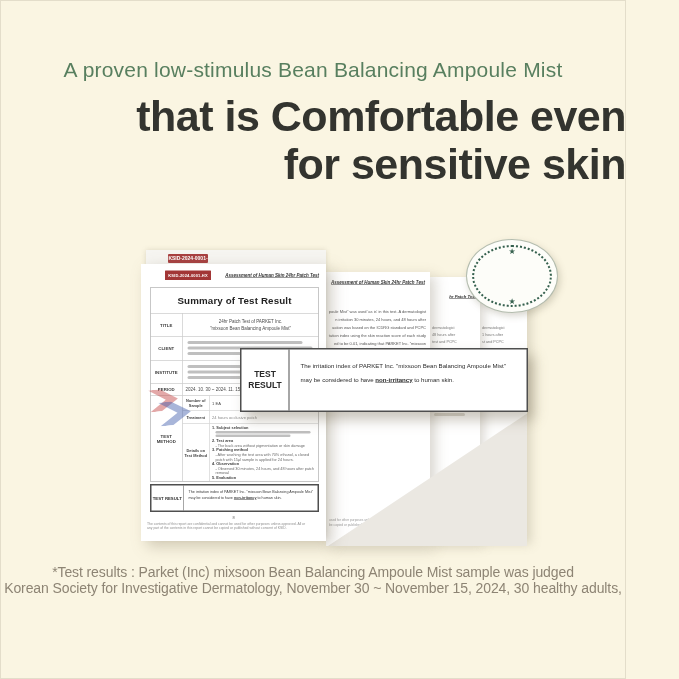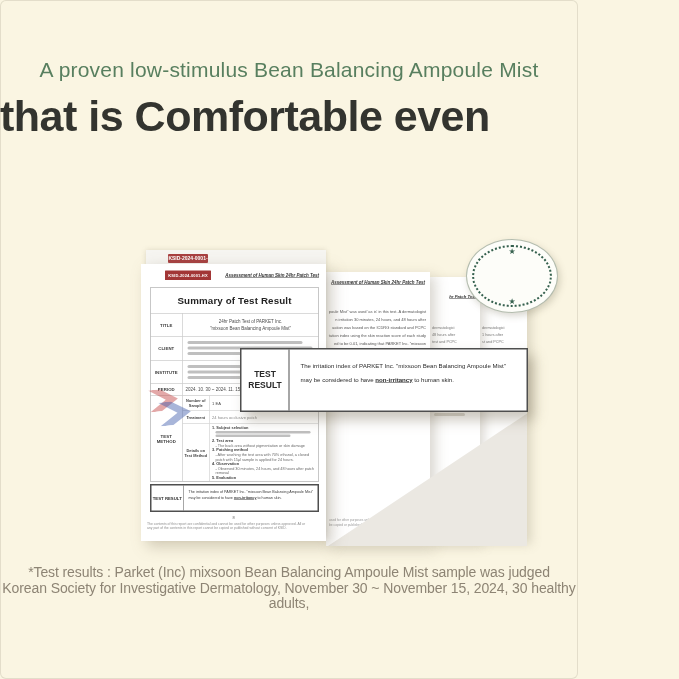--- a/index.html
+++ b/index.html
@@ -1,21 +1,21 @@
 <!DOCTYPE html>
 <html><head>
 <meta charset="utf-8">
 <style>
   html,body{margin:0;padding:0;background:#faf5e2;}
-  .stage{position:relative;width:578px;height:679px;background:#faf5e2;overflow:hidden;
-         font-family:"Liberation Sans",sans-serif;box-shadow:inset 0 0 0 1px rgba(120,115,95,.18);border-radius:6px;}
+  .stage{position:relative;width:626px;height:679px;background:#faf5e2;overflow:hidden;
+         font-family:"Liberation Sans",sans-serif;box-shadow:inset 0 0 0 1px rgba(120,115,95,.18);}
   
   .subtitle{position:absolute;top:58px;left:0;right:0;text-align:center;
             font-size:21px;font-weight:500;color:#587f5f;letter-spacing:.2px;}
-  .big-title{position:absolute;top:92px;left:0;right:0;text-align:left;
+  .big-title{position:absolute;top:92px;left:0;right:0;text-align:right;
              font-size:43px;line-height:48px;font-weight:600;color:#33342f;letter-spacing:-.5px;}
   
   .sheet{position:absolute;background:#fff;}
   .sheet-backA{left:146px;top:250px;width:180px;height:288px;background:#f6f5f1;
                box-shadow:0 0 5px rgba(120,112,92,.22);z-index:22;}
   .badge-sm{position:absolute;left:22px;top:4px;width:40px;height:9px;background:#a84040;border-radius:1px;
             color:#fff;font-size:5px;line-height:9px;text-align:center;overflow:hidden;font-weight:bold;}
   .sheet-front{left:141px;top:264px;width:185px;height:277px;z-index:30;overflow:hidden;
                box-shadow:6px 5px 14px rgba(125,115,92,.35);}
   .sheet-mid{left:326px;top:272px;width:104px;height:274px;z-index:20;overflow:hidden;
@@ -105,20 +105,21 @@
             color:#8d8474;letter-spacing:-.1px;}
 </style>
 </head>
 <body>
 
 <div class="stage">
 
   <div class="subtitle">A proven low-stimulus Bean Balancing Ampoule Mist</div>
   <div class="big-title">
     <div>that is Comfortable even</div>
+    <div>for sensitive skin</div>
   </div>
 
   <div class="sheet sheet-backA">
     <div class="badge-sm">KSID-2024-0001-HX</div>
   </div>
 
   <div class="sheet sheet-mid">
     <div class="in2x mid-in">
       <div class="mid-header">Assessment of Human Skin 24hr Patch Test</div>
       <div class="mid-line" style="top:74px">poule Mist" was used 'as is' in this test. A dermatologist</div>

